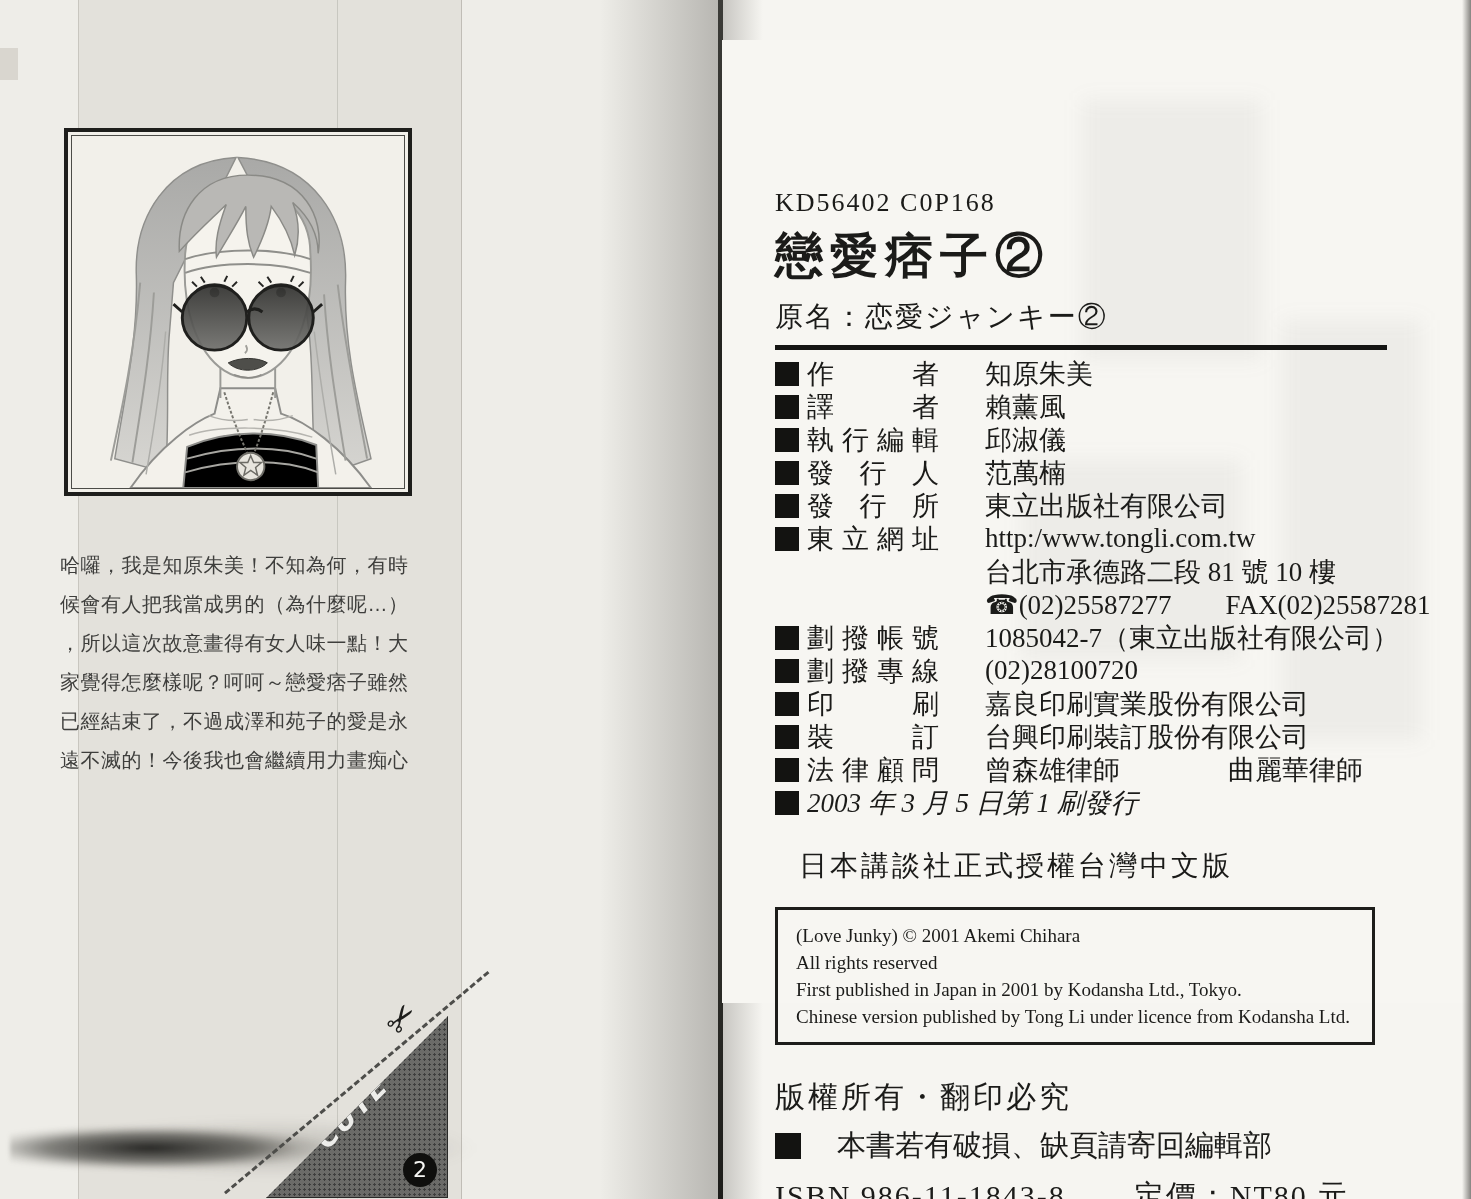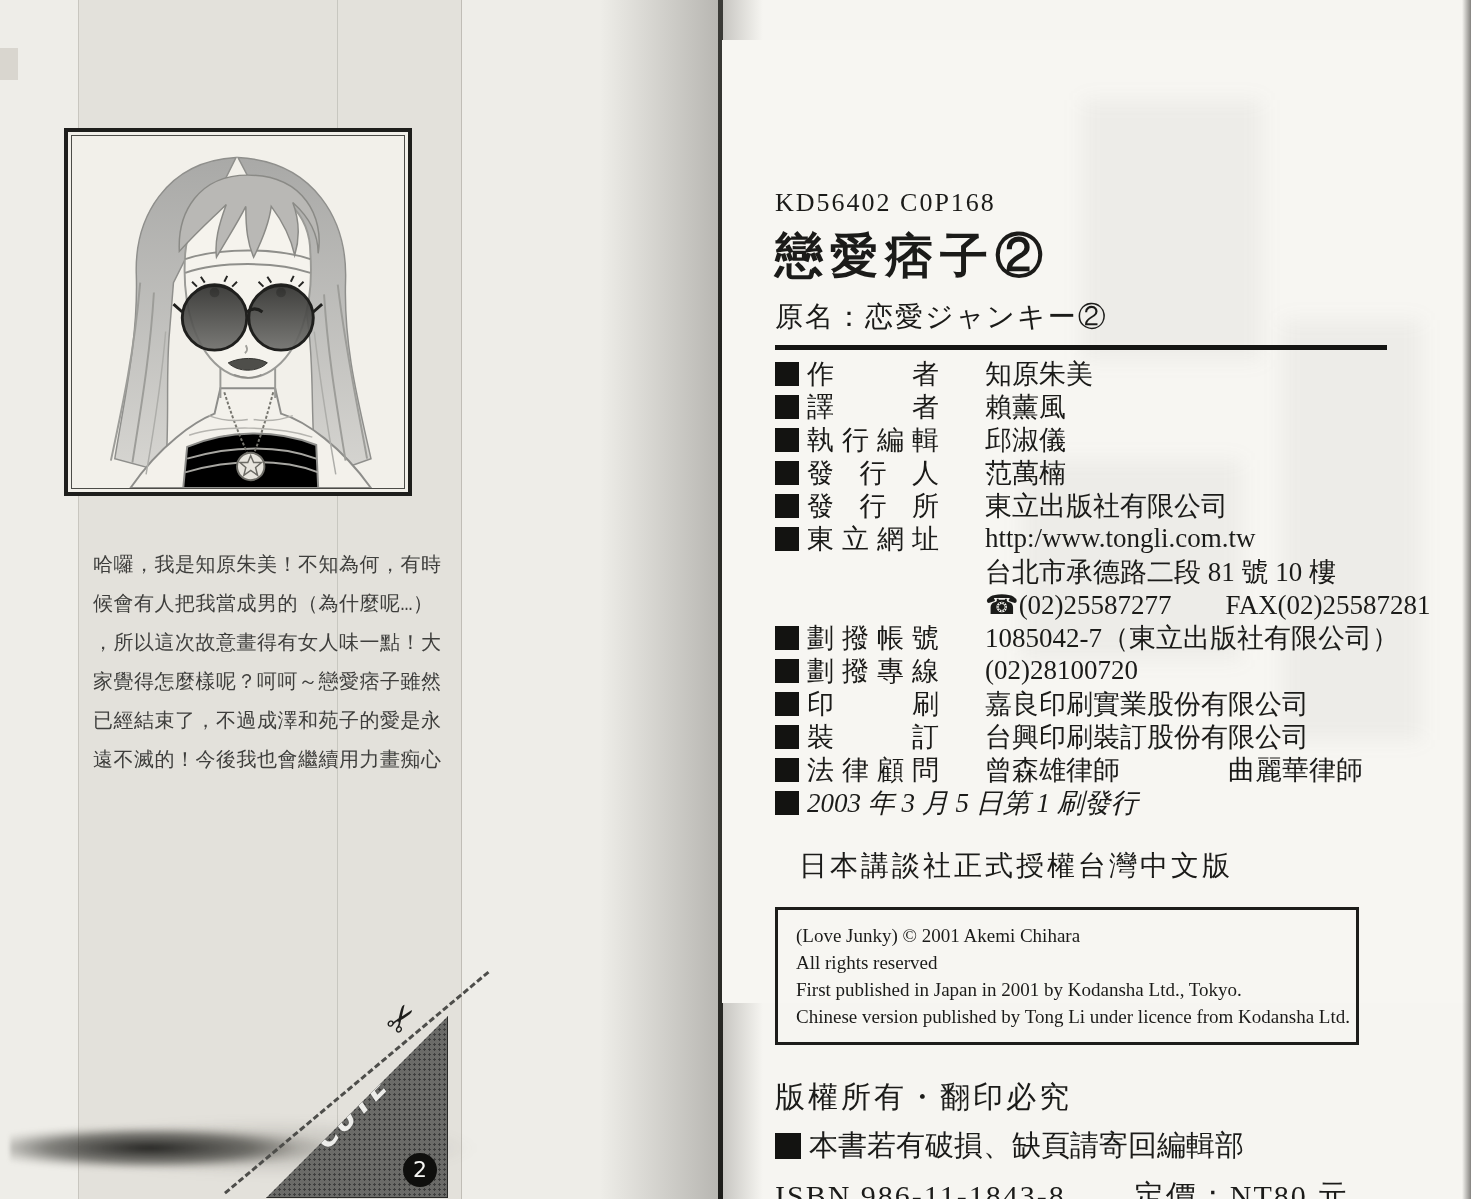--- a/index.html
+++ b/index.html
@@ -15,22 +15,22 @@
     background:rgba(203,199,188,.30);
     border-left:1px solid rgba(150,147,138,.35);
     border-right:1px solid rgba(150,147,138,.45);}
   .tape-line{position:absolute;left:337px;top:0;width:1px;height:1199px;background:rgba(140,138,130,.30);}
   .edge-chip{position:absolute;left:0;top:48px;width:18px;height:32px;background:#d9d6cf;}
   .portrait-frame{position:absolute;left:64px;top:128px;width:340px;height:360px;
     border:4px solid #1e1e1c;background:#f2f0ea;}
   .portrait-inner{position:absolute;left:3px;top:3px;right:3px;bottom:3px;border:1px solid #4c4c48;}
   .portrait-inner svg{width:100%;height:100%;display:block;}
   .author-note{position:absolute;left:60px;top:546px;width:352px;
-    font-family:Liberation Mono, monospace;
-    font-size:20px;line-height:39px;color:#3e3e3c;letter-spacing:.5px;margin-left:33px;}
+    font-family:Liberation Sans, sans-serif;
+    font-size:20px;line-height:39px;color:#3e3e3c;letter-spacing:.5px;}
   .author-note .note-line{white-space:nowrap;}
   
   .cut-line{position:absolute;left:224px;top:1192px;width:344px;height:0;
     border-top:3px dashed #4d4d4a;transform:rotate(-40deg);transform-origin:left top;}
   .scissors-icon{position:absolute;left:386px;top:998px;font-size:36px;color:#1d1d1b;
     transform:rotate(-55deg);font-family:"DejaVu Sans",sans-serif;}
   .corner-triangle{position:absolute;left:266px;top:1016px;width:180px;height:180px;
     clip-path:polygon(100% 0,100% 100%,0 100%);
     background-color:#6b6b68;
     background-image:radial-gradient(circle,rgba(25,25,25,.55) 1px,transparent 1.4px);
@@ -69,24 +69,24 @@
   .original-title{font-size:28px;letter-spacing:2px;margin-top:10px;white-space:nowrap;}
   .title-rule{width:612px;height:5px;background:#151513;margin-top:9px;}
   .credits{margin-top:7px;}
   .credit-row{display:flex;align-items:center;height:33px;font-size:27px;white-space:nowrap;}
   .sq{width:24px;height:24px;background:#131311;margin-right:8px;flex:0 0 auto;}
   .sq-spacer{width:32px;flex:0 0 auto;}
   .credit-label{display:inline-block;width:132px;text-align:justify;text-align-last:justify;flex:0 0 auto;}
   .credit-value{margin-left:46px;}
   .credit-row.full .credit-value{margin-left:0;font-style:italic;}
   .license-line{font-size:28px;letter-spacing:3px;margin:28px 0 0 24px;white-space:nowrap;}
-  .copyright-box{margin-top:22px;width:560px;border:3px solid #1d1d1b;padding:12px 0 12px 18px;font-family:Liberation Serif, serif;}
+  .copyright-box{margin-top:22px;width:560px;border:3px solid #1d1d1b;padding:12px 16px 12px 18px;font-family:Liberation Serif, serif;}
   .copyright-box .box-line{font-size:19px;line-height:27px;white-space:nowrap;}
   .rights-line{font-size:30px;letter-spacing:3px;margin-top:32px;white-space:nowrap;}
-  .damage-row{display:flex;align-items:center;margin-top:8px;font-size:29px;white-space:nowrap;}
+  .damage-row{display:flex;align-items:center;margin-top:8px;font-size:29px;white-space:nowrap;gap:28px;}
   .damage-row .sq{width:26px;height:26px;}
   .isbn-row{display:flex;align-items:baseline;margin-top:10px;font-size:30px;white-space:nowrap;}
   .isbn-num{letter-spacing:2px;}
   .price{margin-left:68px;letter-spacing:2px;}
 </style>
 </head>
 <body>
 
 <div id="scan">
 

